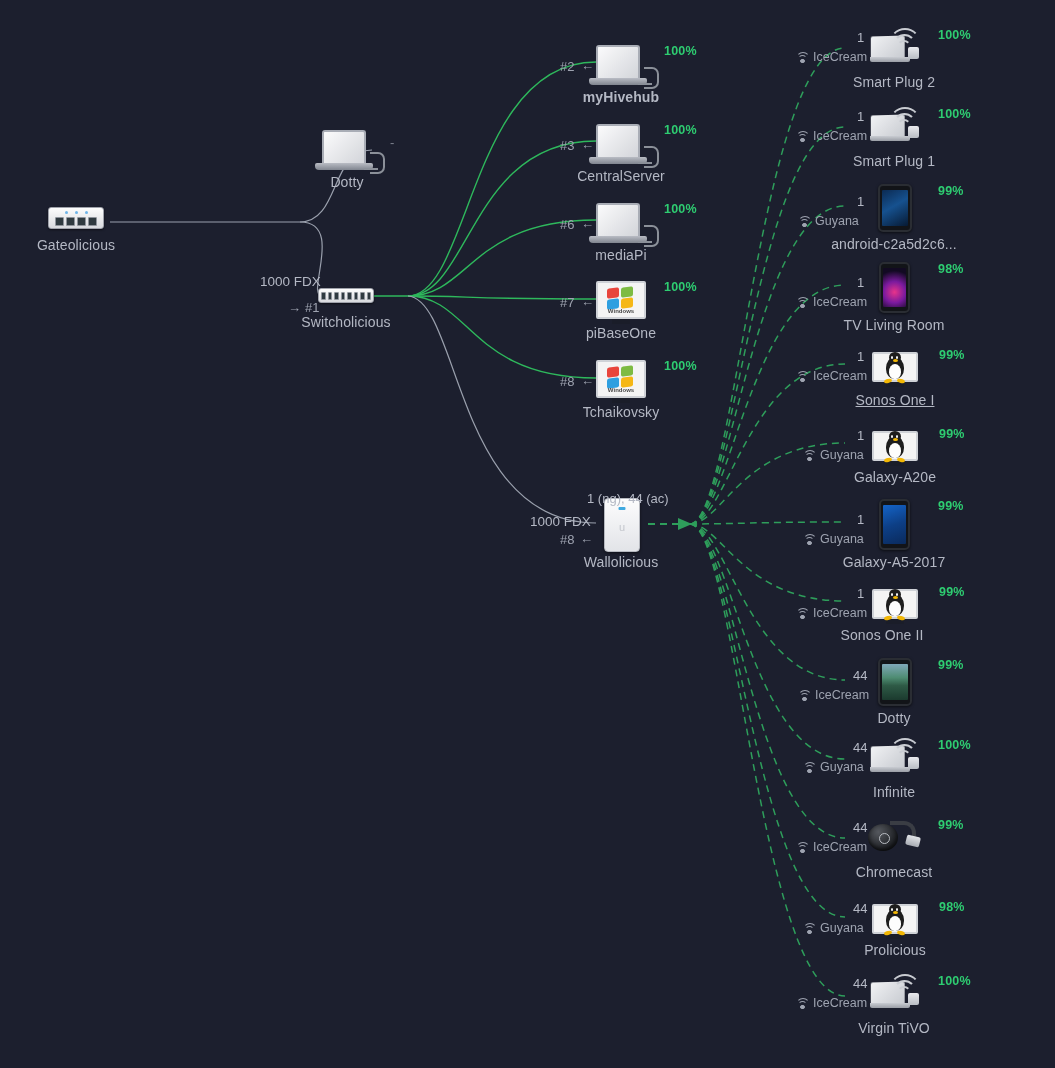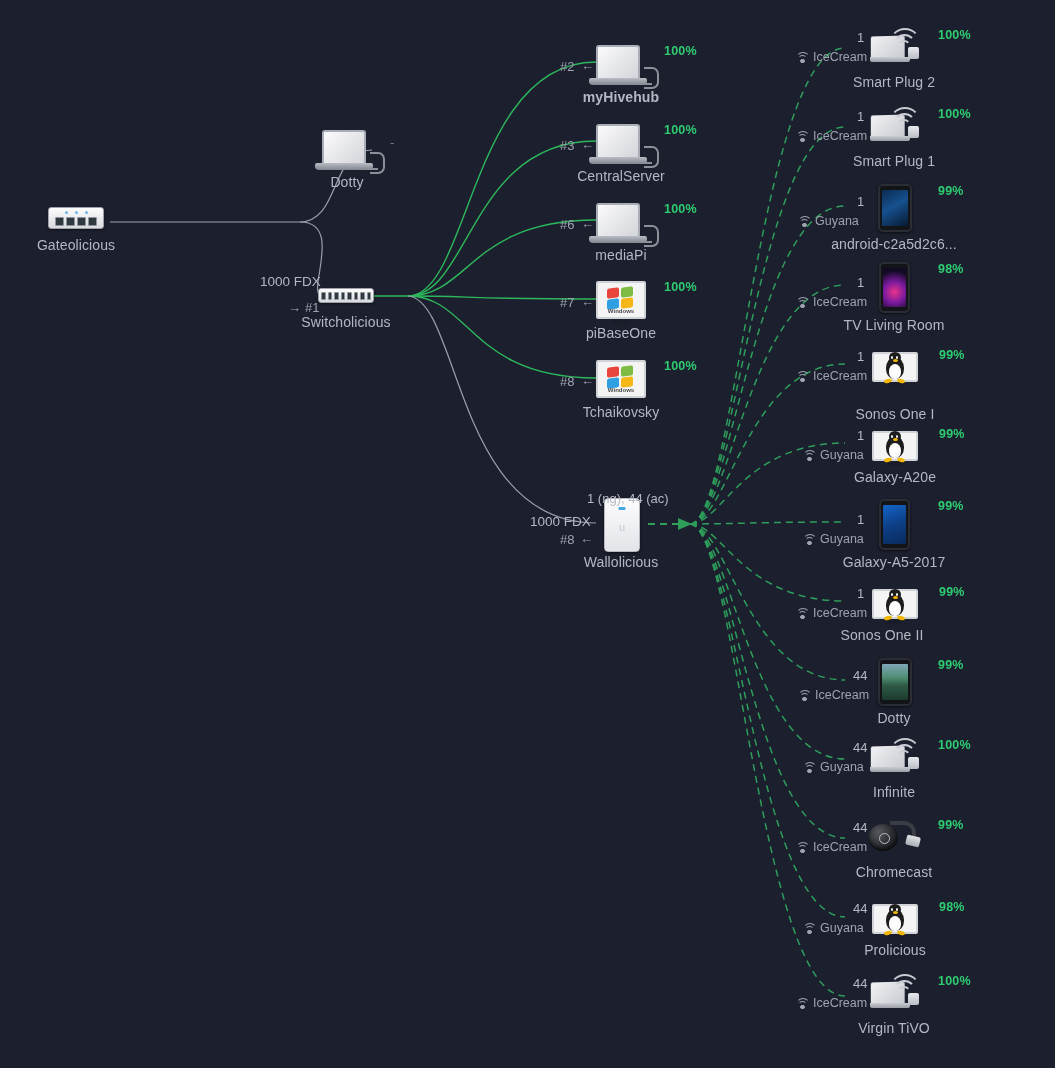--- a/index.html
+++ b/index.html
@@ -422,21 +422,21 @@
             <div class="head"></div>
           <div class="eye eL"></div>
             <div class="eye eR"></div>
             <div class="beak"></div>
           <div class="ft fL"></div>
             <div class="ft fR"></div>
         </div>
       </div>
       <div class="stand"></div>
     </div>
-    <div class="nlabel" style="top:54px;left:23px;">Sonos One I</div>
+    <div class="nlabel" style="top:40px;left:23px;text-decoration:underline;">Sonos One I</div>
     <div class="chan" style="left:-15px;top:-3px;">1</div>
     <div class="ssid" style="left:-77px;top:17px;">
       <span class="wifiglyph">
           <i class="a"></i>
           <i class="b"></i>
           <i class="c"></i>
         </span>
       <span>IceCream</span>
     </div>
     <div class="pct" style="left:67px;top:-4px;">99%</div>

